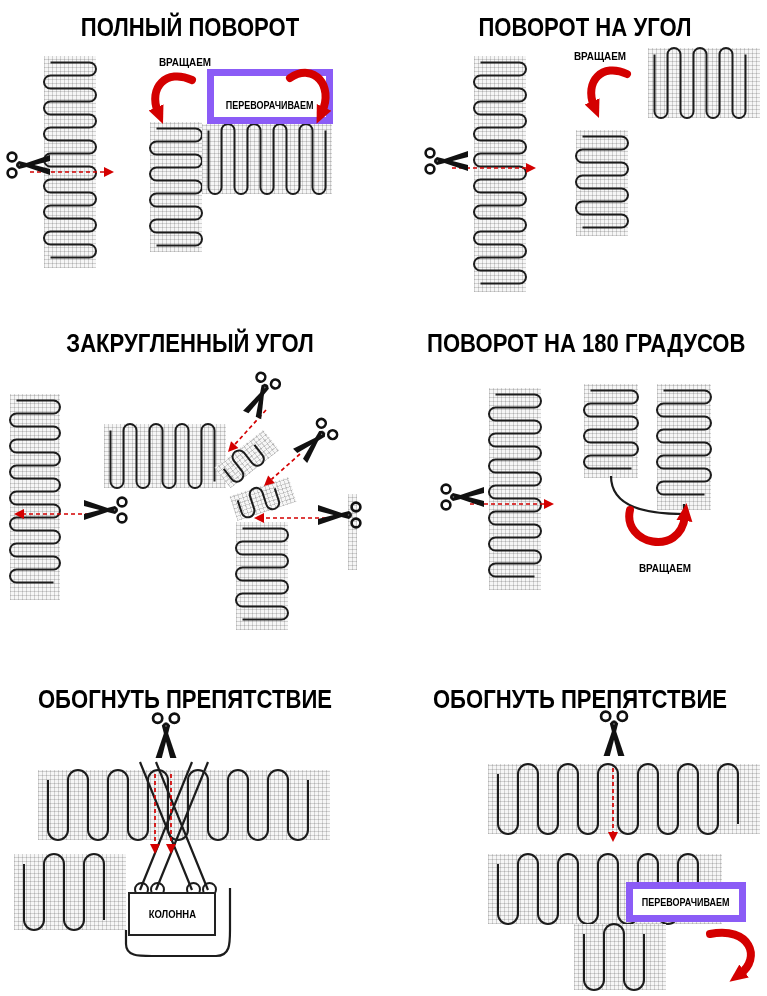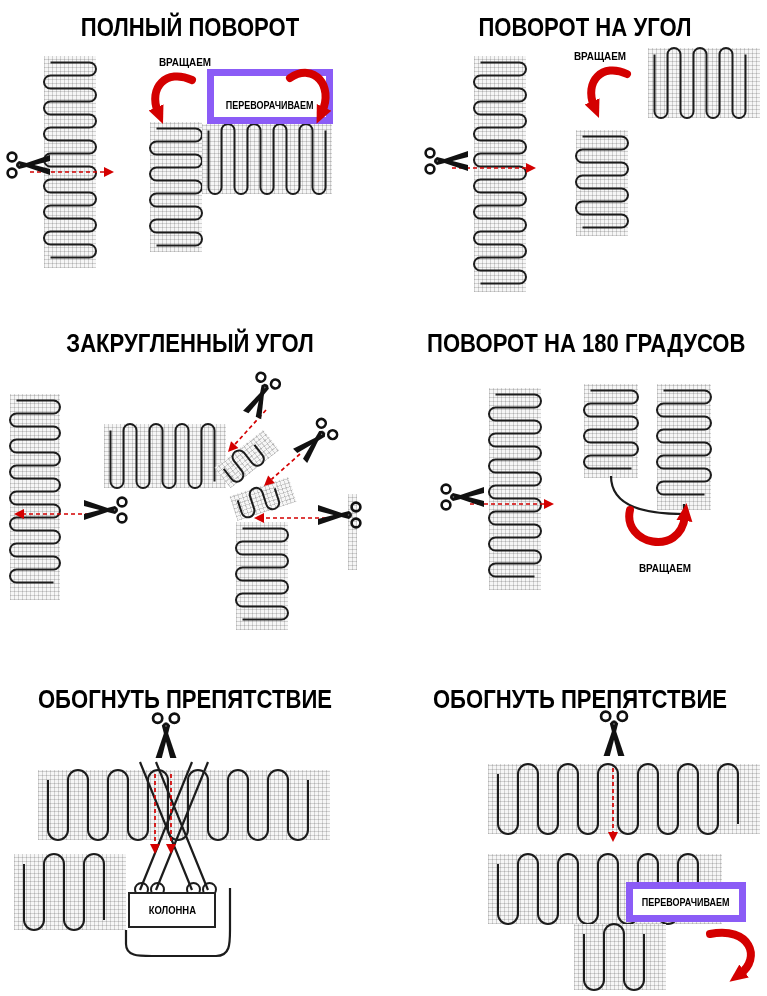--- a/index.html
+++ b/index.html
@@ -243,21 +243,21 @@
         <polygon points="7,82 1.9999999999999991,72 12,72" fill="#d40000"></polygon>
       </svg></div>
   <div class="cut-arrow" style="left:164px;top:772px;width:14px;height:84px;"><svg width="14" height="84" style="overflow:visible">
         <line x1="7" y1="2" x2="6.999999999999999" y2="72" stroke="#d40000" stroke-width="1.7" stroke-dasharray="4 3"></line>
         <polygon points="7,82 1.9999999999999991,72 12,72" fill="#d40000"></polygon>
       </svg></div>
   <div class="cable-loop" style="left:134px;top:882px;"></div>
   <div class="cable-loop" style="left:150px;top:882px;"></div>
   <div class="cable-loop" style="left:186px;top:882px;"></div>
   <div class="cable-loop" style="left:202px;top:882px;"></div>
-  <div class="label-box column-box" style="left:128px;top:892px;width:88px;height:36px;font-size:10.5px;">
+  <div class="label-box column-box" style="left:128px;top:892px;width:88px;height:44px;font-size:10.5px;">
     <span class="inner">КОЛОННА</span>
   </div>
   <div class="mat" style="left:14px;top:854px;width:112px;height:76px;">
       <svg width="112" height="76" style="position:absolute;left:0;top:0;overflow:visible">
         <path d="M 10 10 L 10 66 A 10 10 0 0 0 30 66 L 30 10 A 10 10 0 0 1 50 10 L 50 66 A 10 10 0 0 0 70 66 L 70 10 A 10 10 0 0 1 90 10 L 90 66" fill="none" stroke="#1c1c1c" stroke-width="2"></path>
       </svg>
     </div>
   <div class="cable-path" style="left:112px;top:886px;width:130px;height:74px;"><svg width="130" height="74" style="overflow:visible">
         <path d="M 14 44 L 14 58 C 14 70 26 70 40 70 L 104 70 C 118 70 118 58 118 44 L 118 2" fill="none" stroke="#1c1c1c" stroke-width="2.2"></path>
       </svg></div>

